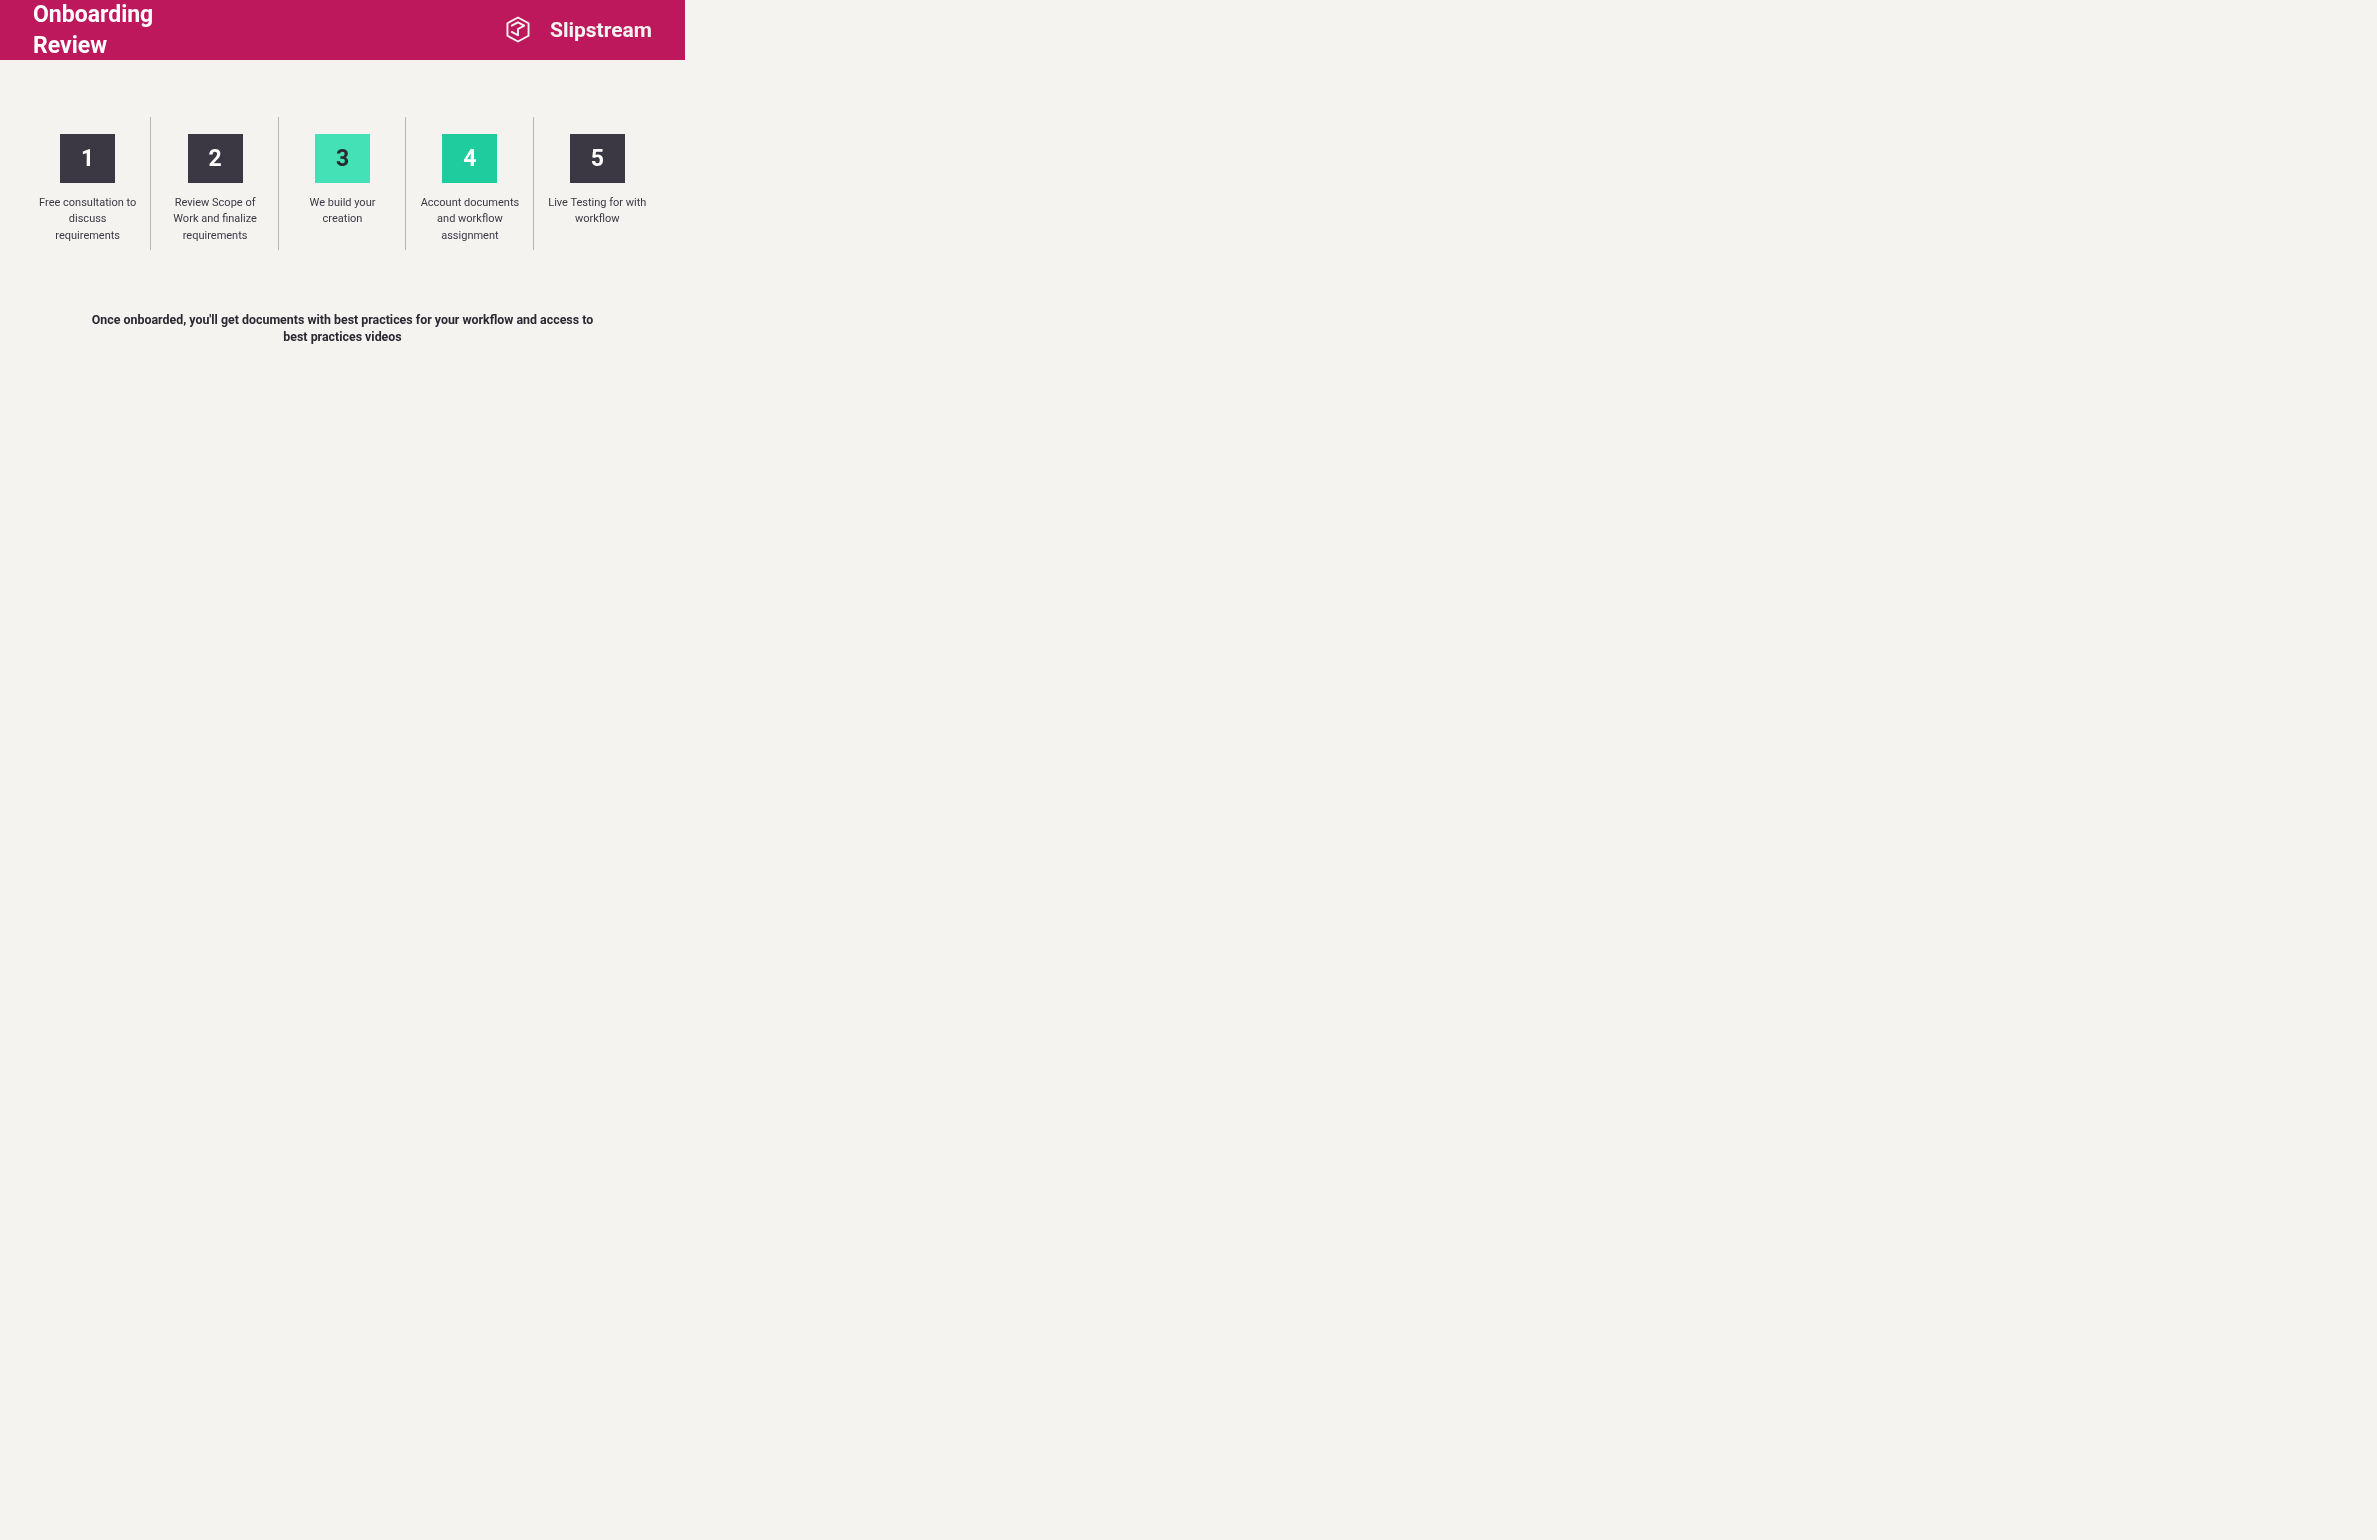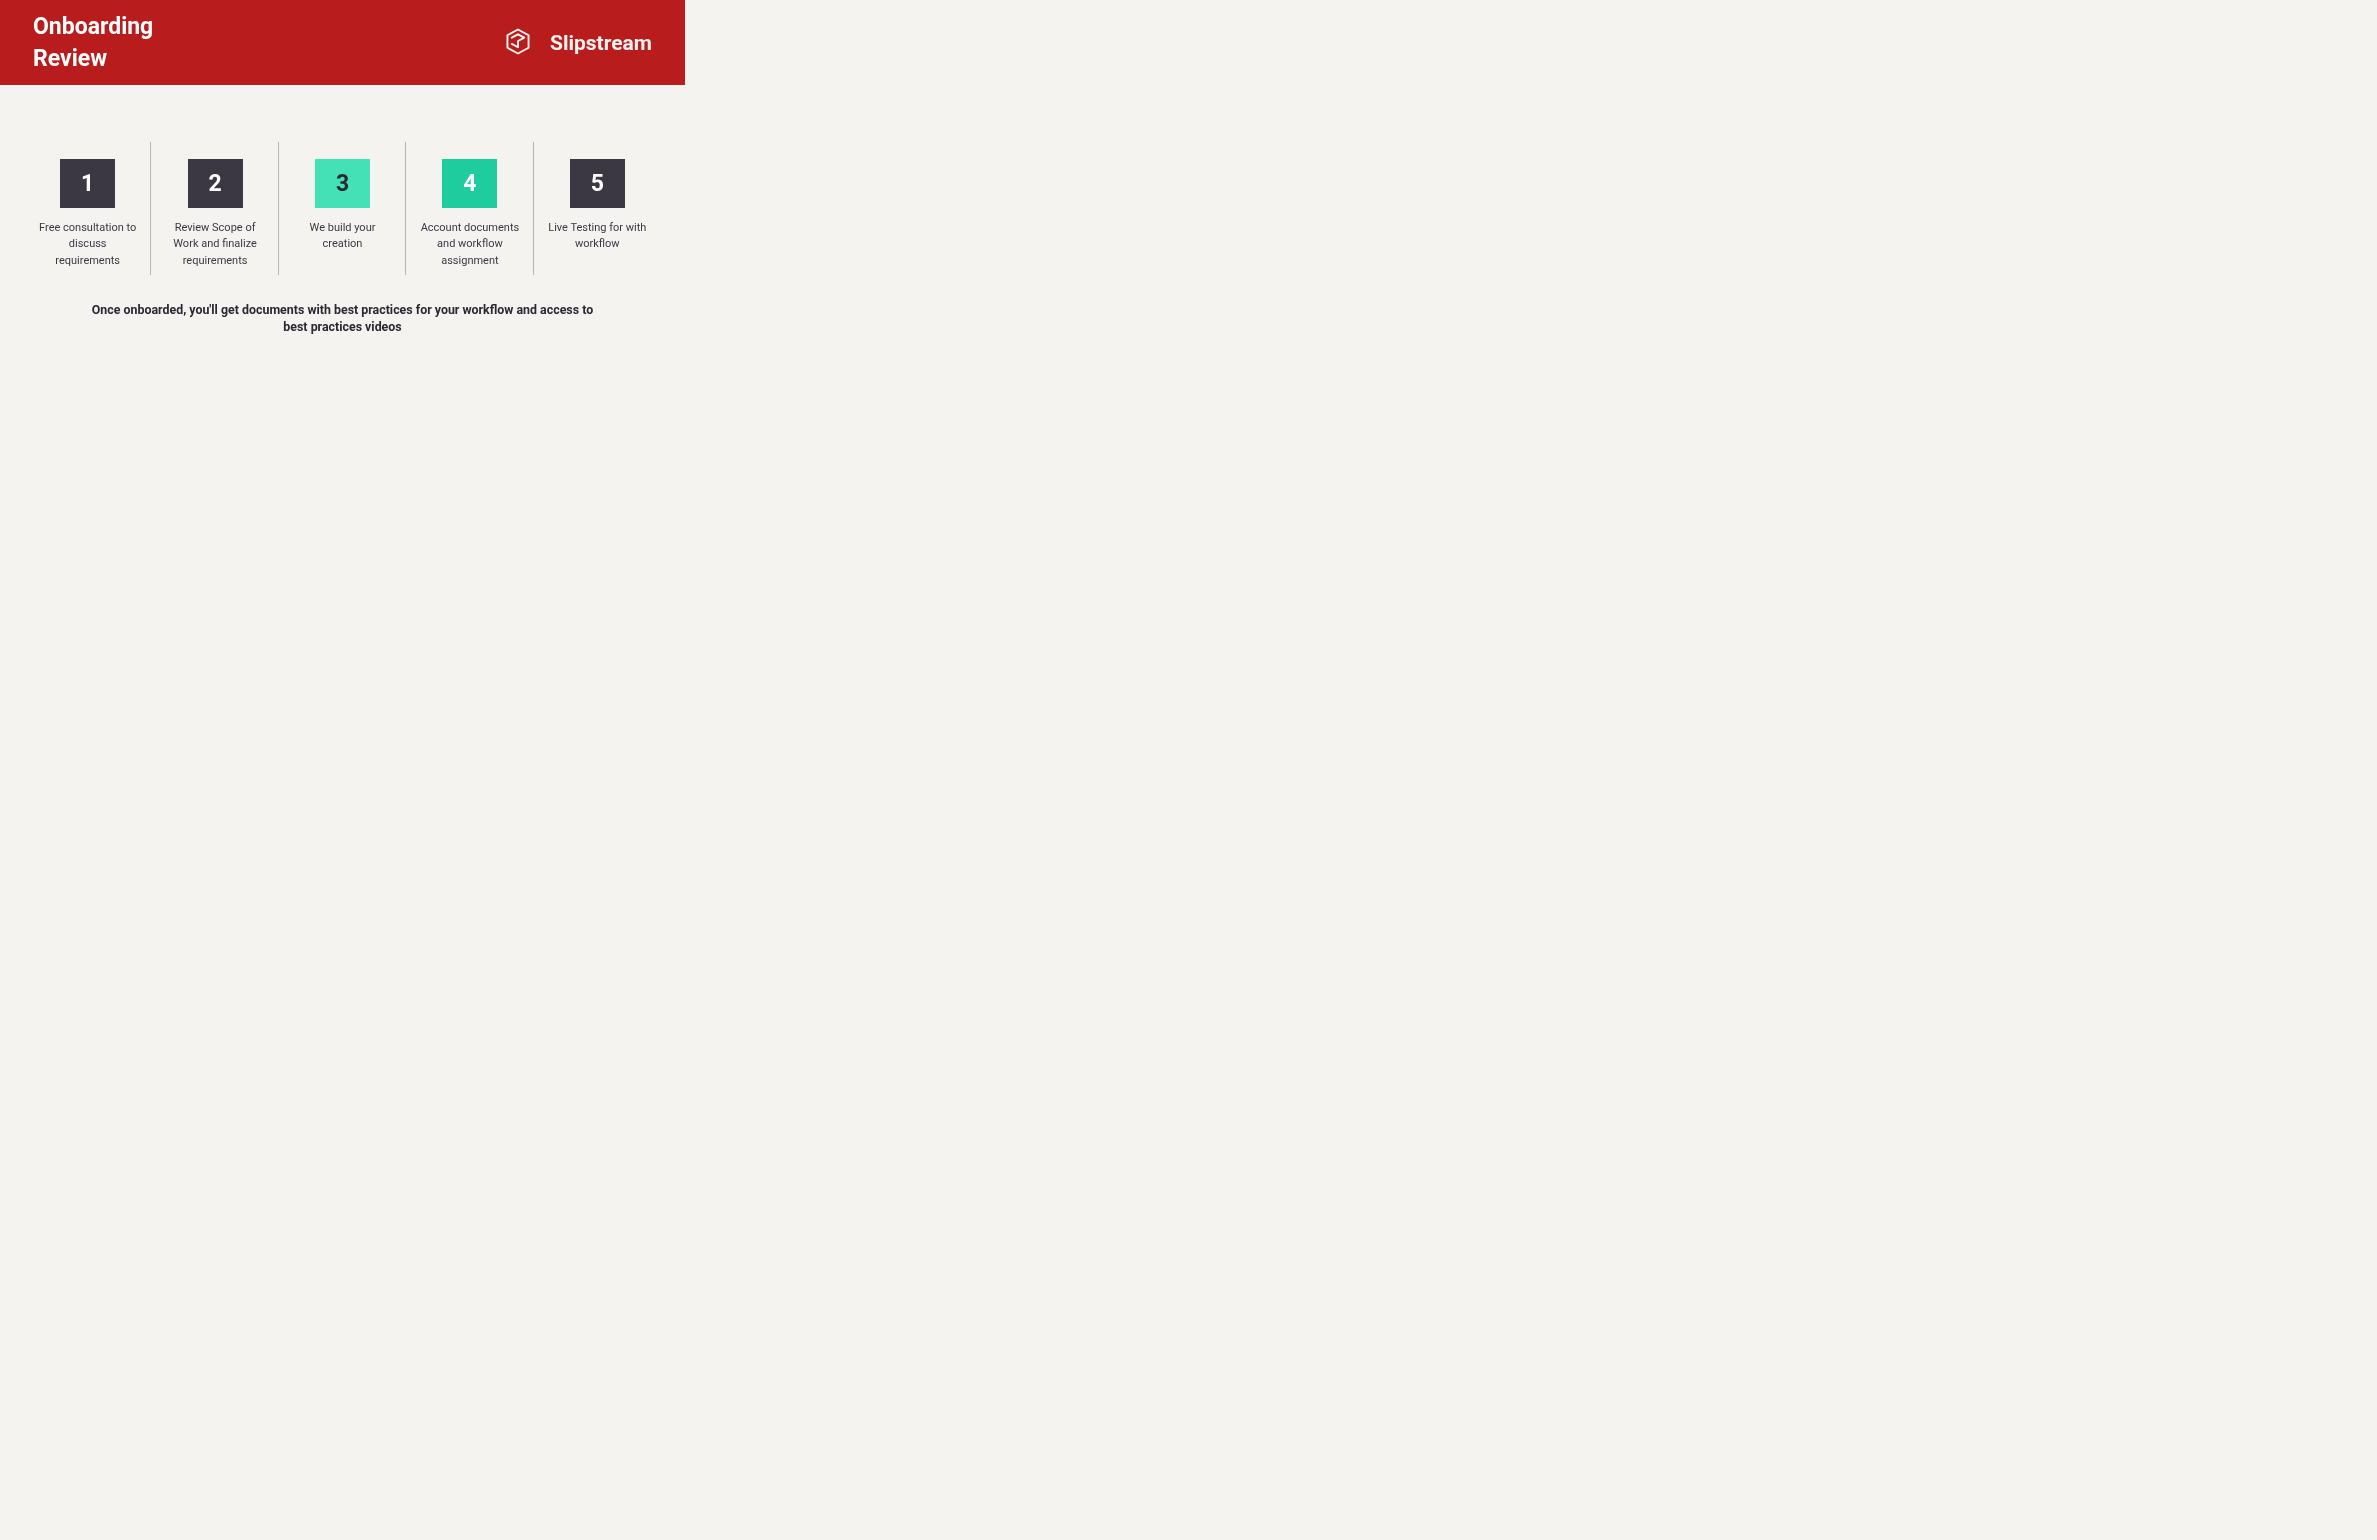--- a/index.html
+++ b/index.html
@@ -8,22 +8,22 @@
       box-sizing: border-box;
     }
     body {
       font-family: -apple-system, BlinkMacSystemFont, "Segoe UI", Roboto, Helvetica, Arial, sans-serif;
       background: #f4f3f0;
       width: 685px;
       height: 385px;
       overflow: hidden;
     }
     .header {
-      background: #b91c1c;
-      height: 85px;
+      background: #be185d;
+      height: 60px;
       display: flex;
       align-items: center;
       justify-content: space-between;
       padding: 0 33px;
     }
     .title {
       color: #ffffff;
       font-size: 23px;
       font-weight: 700;
       line-height: 1.35;
@@ -93,21 +93,21 @@
       font-weight: 400;
       color: #3b3844;
       line-height: 1.5;
       padding: 0 2.4px;
     }
     .footer-text {
       text-align: center;
       font-size: 12.4px;
       font-weight: 700;
       color: #2a2831;
-      margin-top: 32px;
+      margin-top: 67px;
       padding: 0 86px;
       line-height: 1.4;
     }
   </style>
 </head>
 <body>
 
 <div class="header">
   <div class="title">
     <span>Onboarding</span><br>

